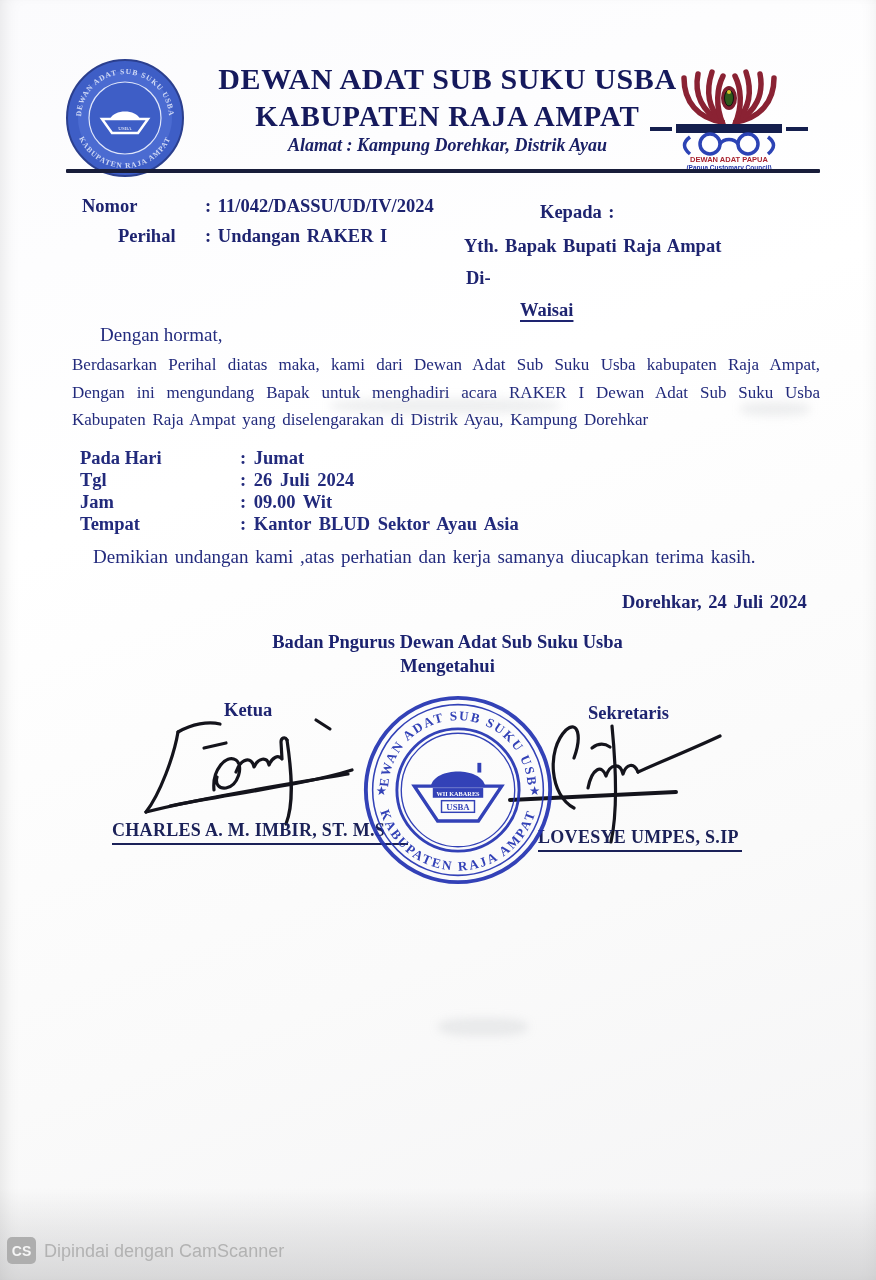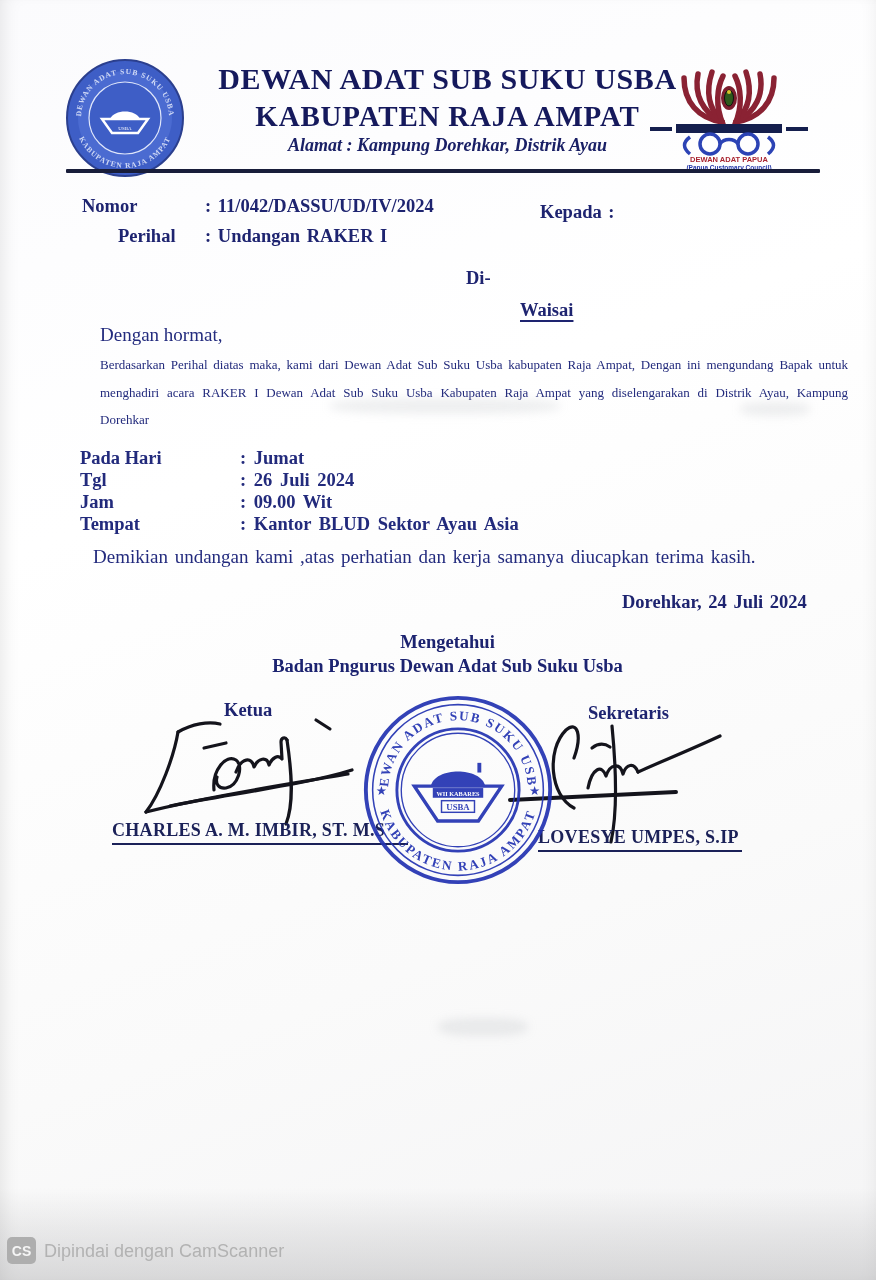--- a/index.html
+++ b/index.html
@@ -14,21 +14,21 @@
   .title-1{font-size:30px;font-weight:bold;letter-spacing:.6px;line-height:1.25;}
   .title-2{font-size:29px;font-weight:bold;letter-spacing:.8px;line-height:1.3;}
   .title-addr{font-size:18px;font-weight:bold;font-style:italic;color:#1a2066;}
   .header-rule{left:66px;top:169px;width:754px;height:4px;background:#181d3a;border-radius:1px;}
   
   .meta-label{font-size:18.5px;font-weight:bold;color:#1e2470;}
   .meta-value{font-size:18.5px;font-weight:bold;color:#1e2470;word-spacing:2px;}
   .underlined{text-decoration:underline;text-decoration-thickness:2px;text-underline-offset:4px;}
   
   .body-text{font-size:19px;color:#232b7e;}
-  .paragraph{left:72px;top:351px;width:748px;text-align:justify;line-height:27.5px;font-size:13px;word-spacing:2.5px;margin-left:28px;}
+  .paragraph{left:72px;top:351px;width:748px;text-align:justify;line-height:27.5px;font-size:17px;word-spacing:2.5px;}
   .detail-label{font-size:18.5px;font-weight:bold;}
   .detail-value{font-size:18.5px;font-weight:bold;word-spacing:3px;}
   
   .center-block{left:140px;top:630px;width:615px;text-align:center;font-weight:bold;font-size:18.5px;line-height:24px;color:#1c2370;}
   .name-line{font-size:18px;font-weight:bold;color:#1b2158;letter-spacing:.3px;border-bottom:2.5px solid #1b2158;padding-bottom:2px;white-space:nowrap;}
   .smudge{position:absolute;background:rgba(150,155,160,.16);filter:blur(5px);border-radius:40%;}
   
   .footer-band{position:absolute;left:0;bottom:0;width:876px;height:92px;
     background:linear-gradient(180deg,rgba(180,180,182,0) 0%,rgba(178,178,180,.22) 45%,rgba(168,168,170,.40) 100%);}
   .cs-badge{position:absolute;left:7px;bottom:16px;width:29px;height:27px;border-radius:5px;background:#aeaeae;
@@ -94,20 +94,21 @@
   </svg>
 
   <div class="abs header-rule"></div>
 
   <div class="abs meta-label" style="left:82px;top:196px;">Nomor</div>
   <div class="abs meta-value" style="left:205px;top:196px;">: 11/042/DASSU/UD/IV/2024</div>
   <div class="abs meta-label" style="left:82px;top:226px;margin-left:36px;">Perihal</div>
   <div class="abs meta-value" style="left:205px;top:226px;">:  Undangan RAKER  I</div>
 
   <div class="abs meta-value" style="left:540px;top:202px;">Kepada :</div>
+  <div class="abs meta-value" style="left:464px;top:236px;">Yth. Bapak  Bupati   Raja Ampat</div>
   <div class="abs meta-value" style="left:466px;top:268px;">Di-</div>
   <div class="abs meta-value underlined" style="left:520px;top:300px;">Waisai</div>
 
   <div class="abs body-text" style="left:100px;top:324px;">Dengan hormat,</div>
 
   <div class="abs paragraph">Berdasarkan Perihal diatas maka, kami dari Dewan Adat Sub Suku Usba kabupaten Raja Ampat, Dengan ini mengundang Bapak untuk menghadiri acara RAKER I Dewan Adat Sub Suku Usba Kabupaten Raja Ampat yang diselengarakan di Distrik Ayau, Kampung Dorehkar</div>
   <div class="smudge" style="left:330px;top:398px;width:230px;height:16px;"></div>
   <div class="smudge" style="left:740px;top:402px;width:70px;height:14px;"></div>
   <div class="smudge" style="left:438px;top:1018px;width:90px;height:18px;"></div>
 
@@ -120,22 +121,22 @@
     <div class="abs detail-value" style="left:240px;top:492px;">: 09.00 Wit</div>
     <div class="abs detail-label" style="left:80px;top:514px;">Tempat</div>
     <div class="abs detail-value" style="left:240px;top:514px;">: Kantor  BLUD Sektor  Ayau Asia</div>
   </div>
 
   <div class="abs body-text" style="left:93px;top:546px;word-spacing:2px;">Demikian undangan  kami ,atas  perhatian dan  kerja samanya  diucapkan  terima kasih.</div>
 
   <div class="abs meta-value" style="left:622px;top:592px;">Dorehkar, 24 Juli  2024</div>
 
   <div class="abs center-block">
+    <div>Badan Pngurus Dewan Adat Sub Suku Usba</div>
     <div>Mengetahui</div>
-    <div>Badan Pngurus Dewan Adat Sub Suku Usba</div>
   </div>
 
   <div class="abs meta-value" style="left:224px;top:700px;">Ketua</div>
   <div class="abs meta-value" style="left:588px;top:703px;">Sekretaris</div>
 
   <svg class="abs" style="left:112px;top:712px;" width="250" height="115" viewBox="0 0 250 115">
     <g stroke="#14141c" stroke-width="3.2" fill="none" stroke-linecap="round" stroke-linejoin="round">
       <path d="M66,20 C62,44 48,82 34,100"></path>
       <path d="M66,20 C80,12 96,9 108,12"></path>
       <path d="M92,36 l22,-5"></path>

